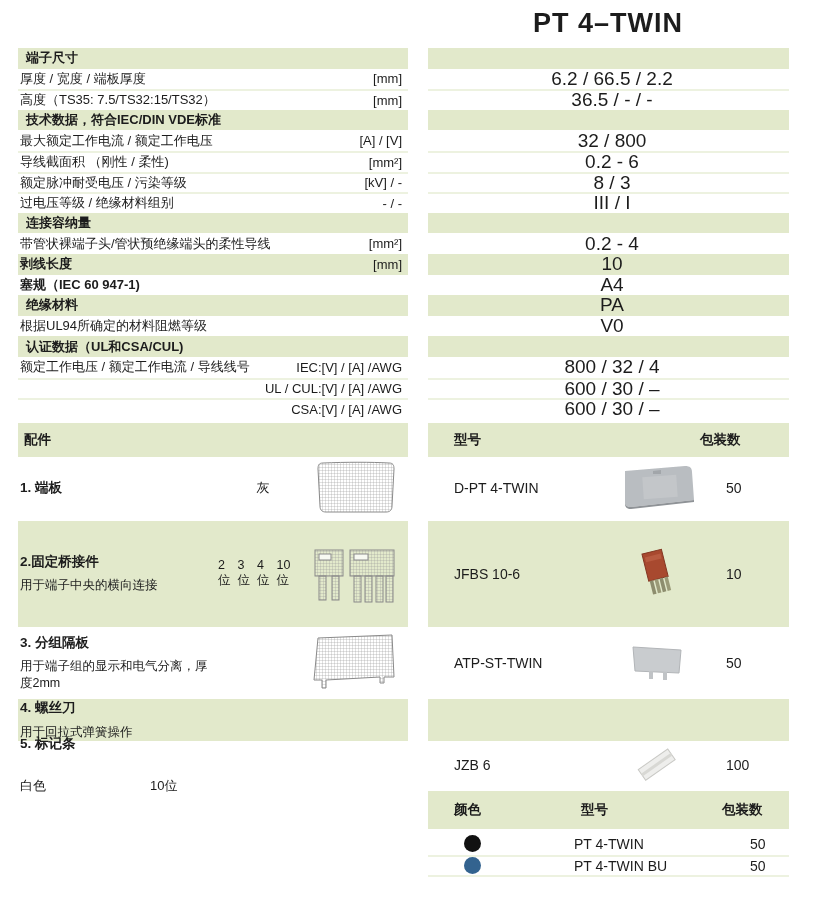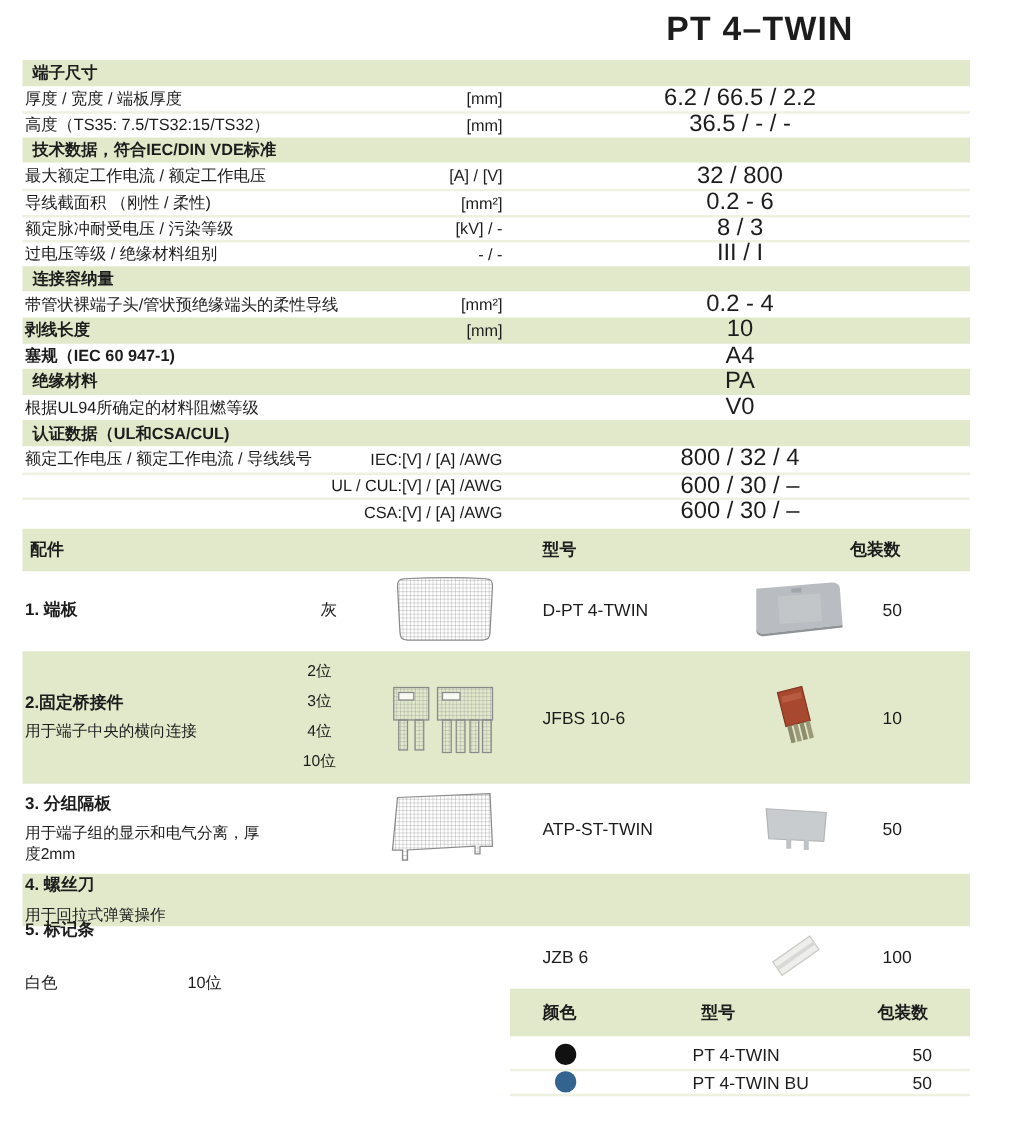--- a/index.html
+++ b/index.html
@@ -2,21 +2,21 @@
 <html style="--band: #e2e9cb; --sepc: #edf2e0;"><head>
 <meta charset="utf-8">
 <style>
   :root { --band:#e2e9cb; --sepc:#edf2e0; }
   * { margin:0; padding:0; box-sizing:border-box; }
   body { background:#fff; }
   .page { position:relative; width:789px; height:912px; background:#ffffff;
           font-family:"Liberation Sans","DejaVu Sans",sans-serif; color:#1c1c1c; overflow:hidden; }
   .title { position:absolute; left:424px; top:8px; width:368px; text-align:center;
            font-size:27px; font-weight:bold; letter-spacing:1px; }
-  .columns { position:absolute; left:18px; top:48px; display:flex; gap:0; }
+  .columns { position:absolute; left:18px; top:48px; display:flex; gap:20px; }
   .col-left { width:390px; }
   .col-right { width:368px; }
 
   
   .srow { height:20.6px; display:flex; align-items:center; font-size:13px; white-space:nowrap; }
   .srow.header { background:var(--band); font-weight:bold; padding-left:6px; }
   .srow.green { background:var(--band); }
   .srow.sep { border-top:2px solid var(--sepc); }
   .srow .lbl { flex:1; padding-left:2px; overflow:hidden; }
   .srow .lbl.bold { font-weight:bold; }
@@ -34,21 +34,21 @@
   
   .arow { display:flex; align-items:stretch; }
   .arow.green { background:var(--band); margin:2px 0; }
   .h62 { height:62px; } .h106 { height:106px; } .h68 { height:68px; }
   .h42 { height:42px; } .h44 { height:44px; }
   .a-text { display:flex; flex-direction:column; justify-content:center; }
   .a-title { font-weight:bold; font-size:13.5px; }
   .a-desc { font-size:12.5px; margin-top:6px; }
   .c1 { width:200px; padding-left:2px; }
   .a-opt { width:90px; display:flex; align-items:center; justify-content:center; font-size:13px; }
-  .a-sizes { width:75px; display:flex; flex-direction:column; justify-content:center;
+  .a-sizes { width:75px; display:flex; flex-direction:row; justify-content:center;
              align-items:center; font-size:12.5px; gap:7px; }
   .a-img { flex:1; display:flex; align-items:center; justify-content:flex-end; padding-right:12px; }
   .a-col { flex-direction:column; justify-content:center; }
   .a-line { display:flex; font-size:13px; margin-top:24px; }
   .w130 { width:130px; }
 
   
   .prow { display:flex; align-items:center; }
   .prow.green { background:var(--band); margin:2px 0; }
   .p-name { width:160px; padding-left:26px; font-size:14px; }

